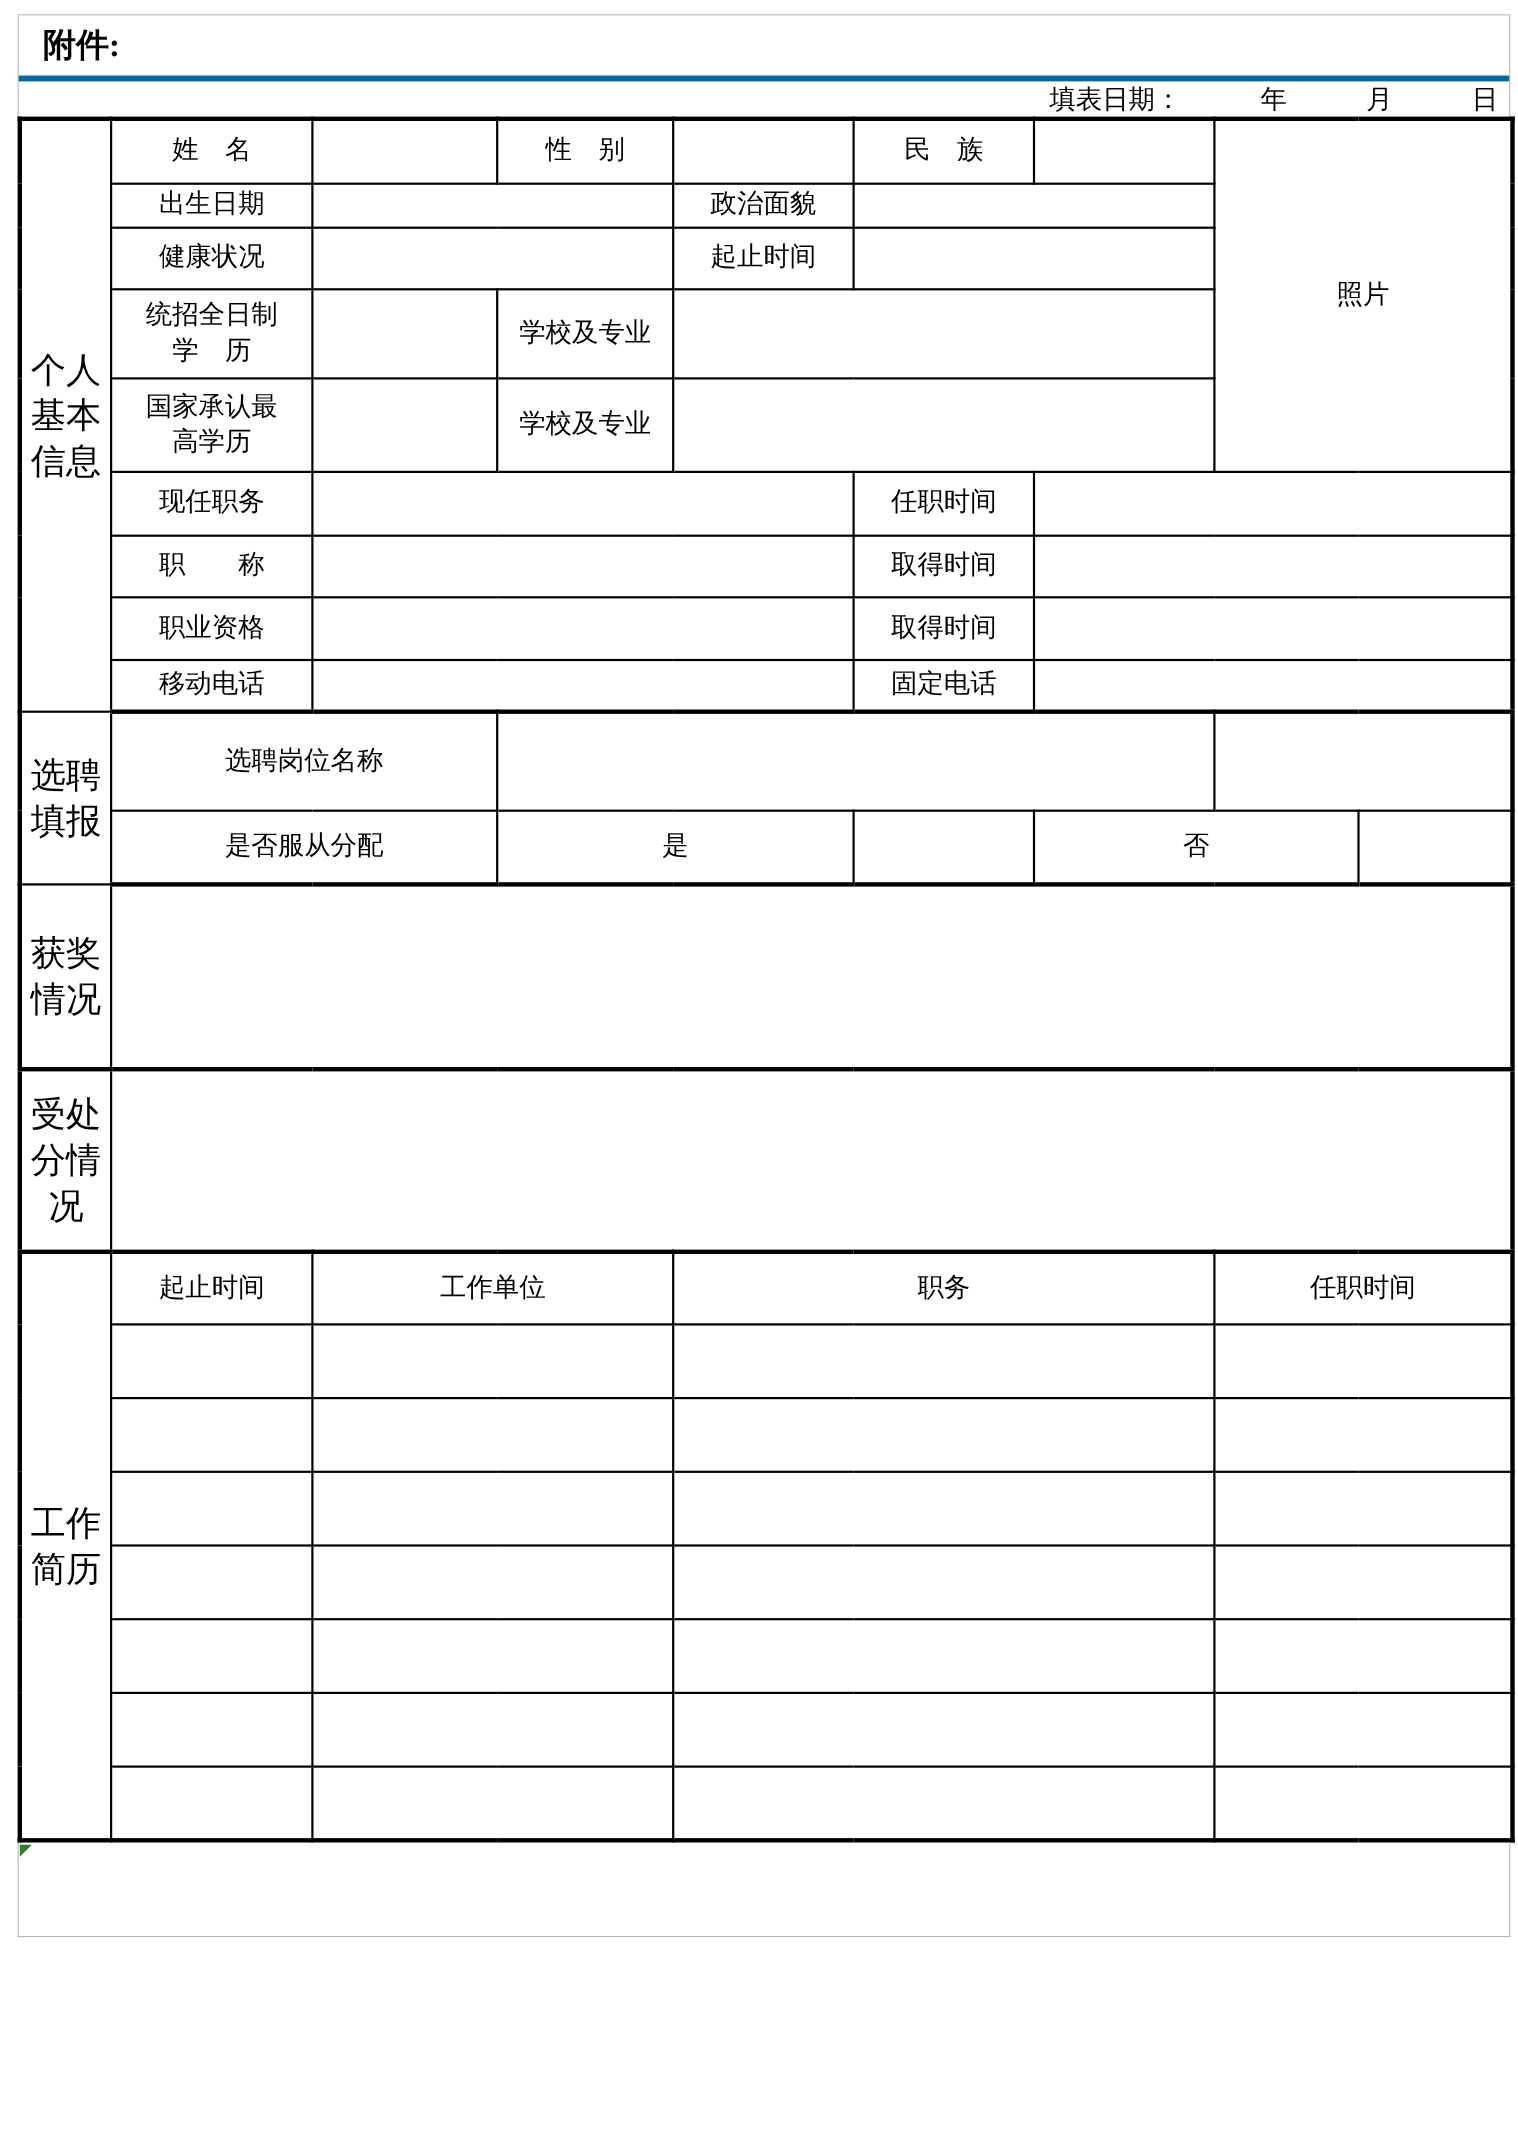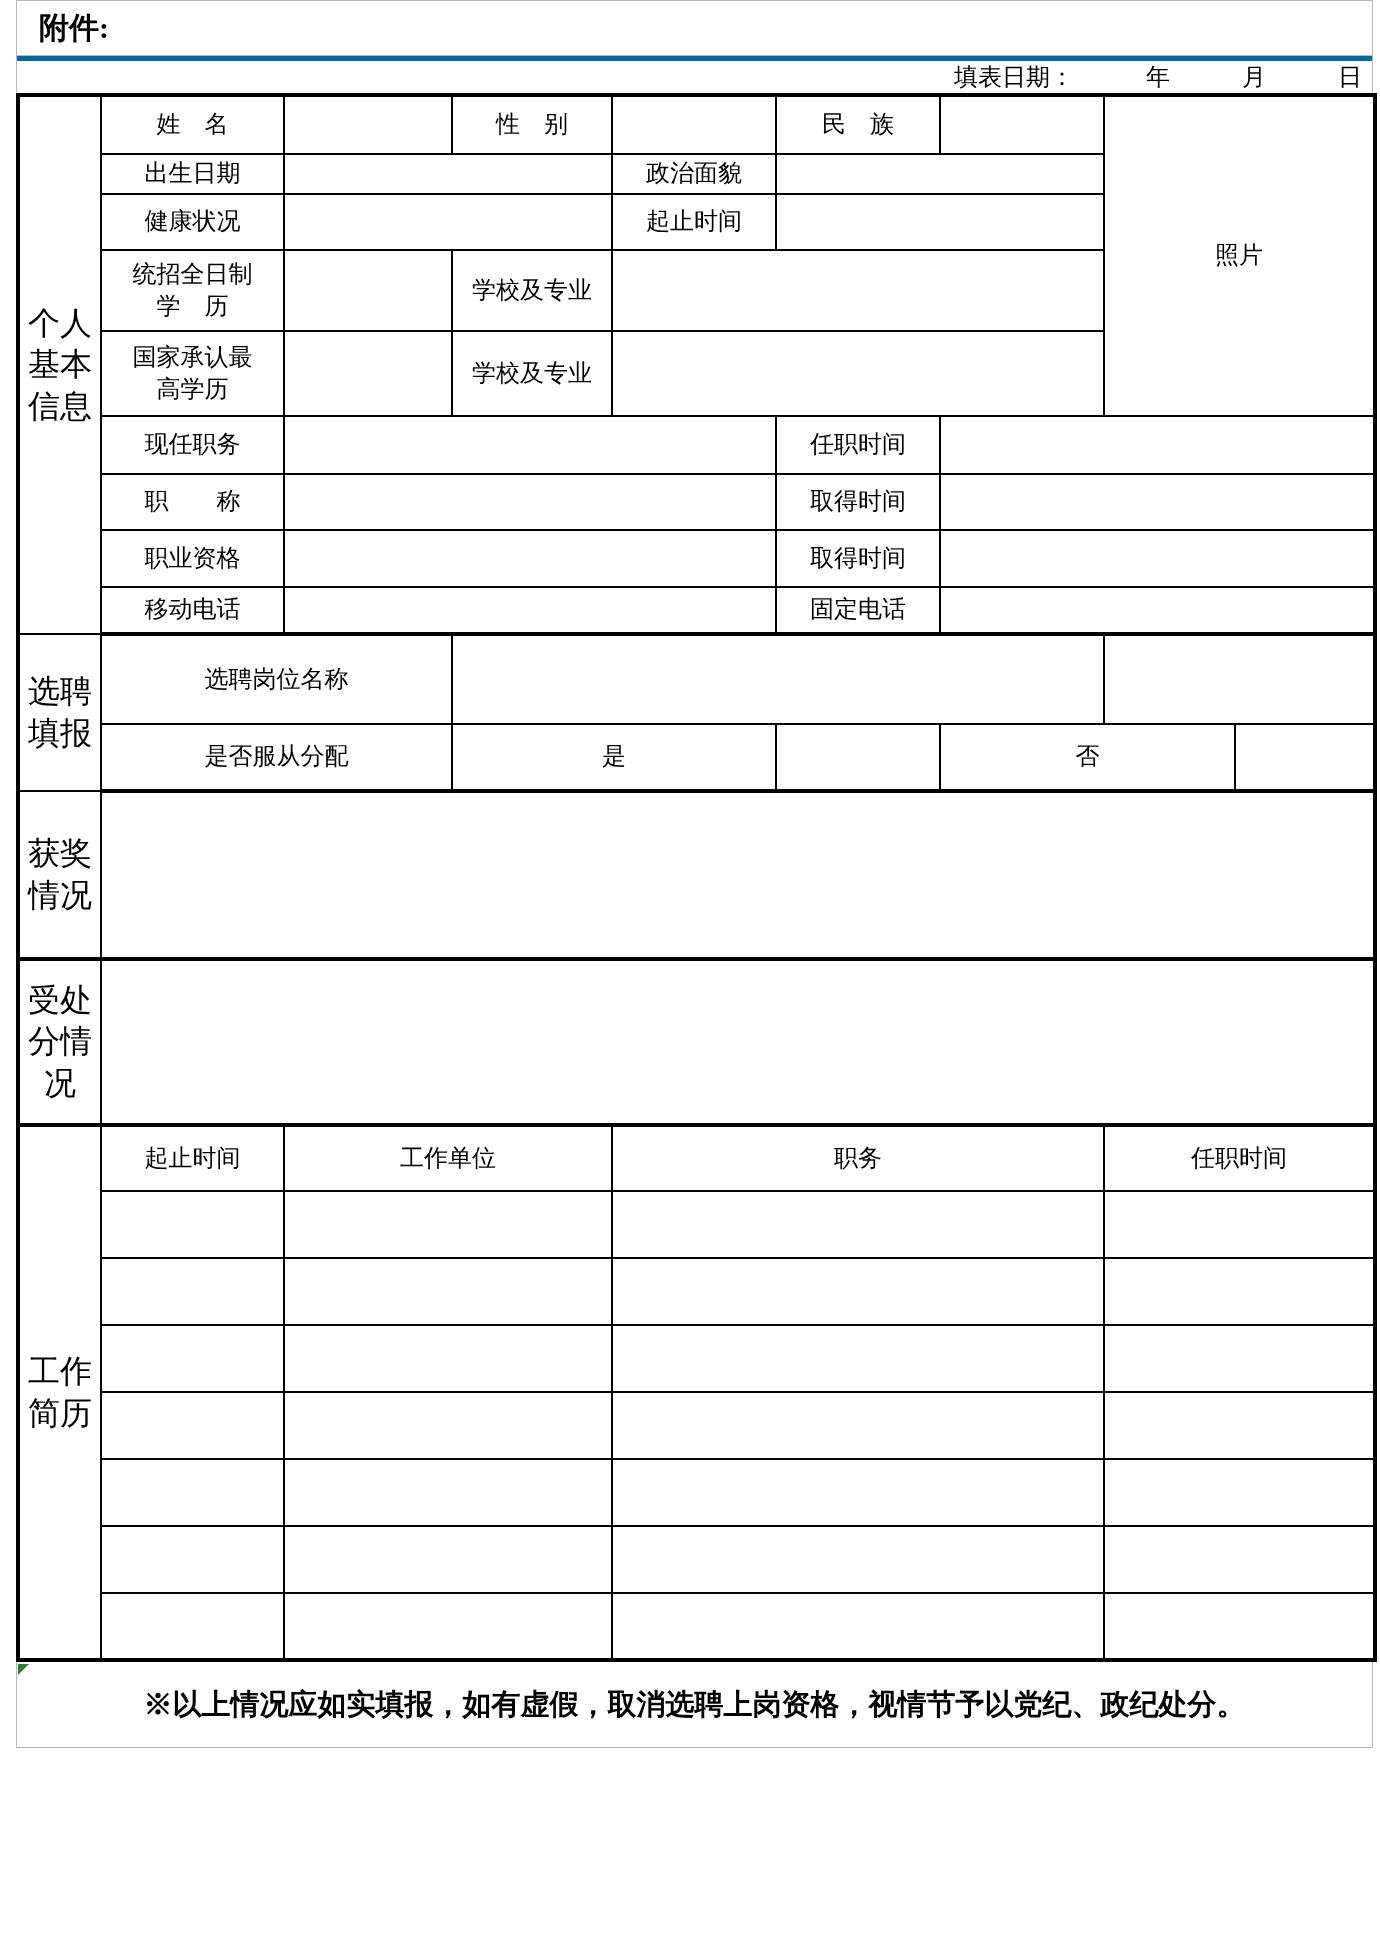--- a/index.html
+++ b/index.html
@@ -6,21 +6,21 @@
   body{
     width:1380px;height:1944px;
     font-family:"Liberation Serif","DejaVu Serif",serif;
     color:#000;
   }
   .sheet{position:relative;width:1380px;height:1944px;overflow:hidden;background:#fff;}
   .content{margin-left:16px;width:1357px;box-sizing:border-box;}
 
   
   .pre-table{
-    margin-top:0;
+    margin-top:13px;
     border-left:1px solid #b3bac2;
     border-right:1px solid #b3bac2;
     box-sizing:border-box;
   }
   .attach-strip{
     height:56px;
     border-top:1px solid #b3bac2;
     border-bottom:1px solid #b3bac2;
     box-sizing:border-box;
     display:flex;align-items:center;
@@ -249,17 +249,16 @@
         <td></td>
         <td colspan="2"></td>
         <td colspan="3"></td>
         <td colspan="2"></td>
       </tr>
     </tbody>
       </table>
 
     <div class="note-row">
       <span class="corner-flag"></span>
-      <span>※以上情况应如实填报，如有虚假，取消选聘上岗资格，视情节予以党纪、政纪处分。</span>
     </div>
 
   </div>
 </div>
 
 </body></html>

